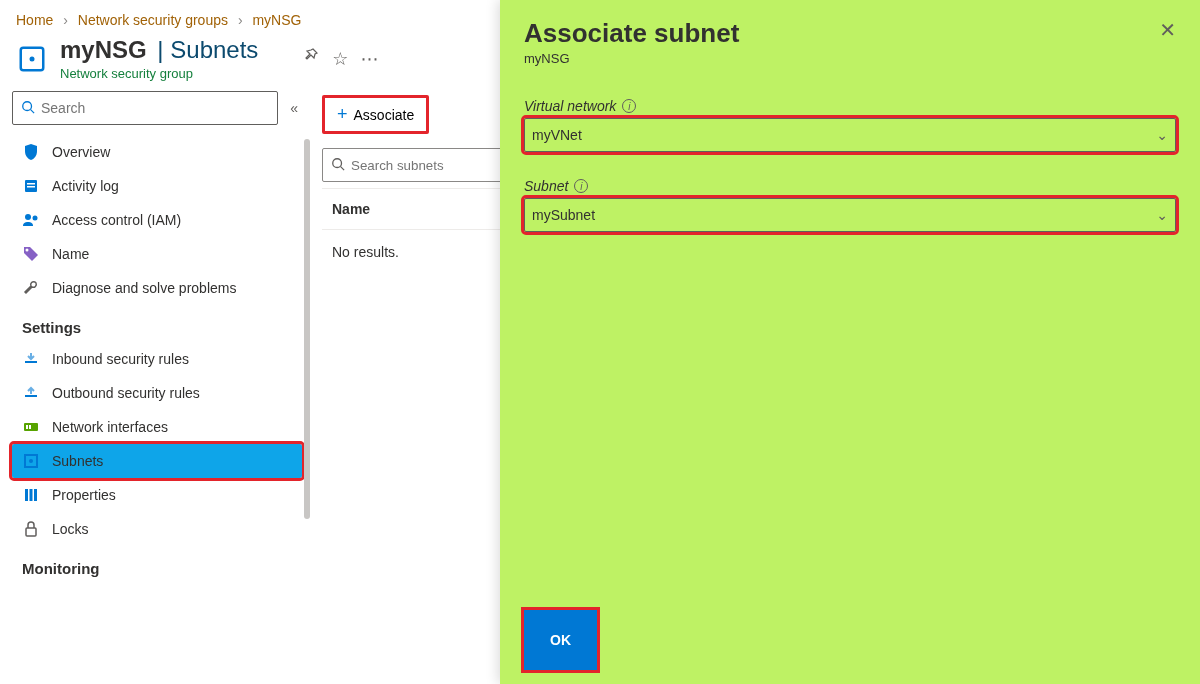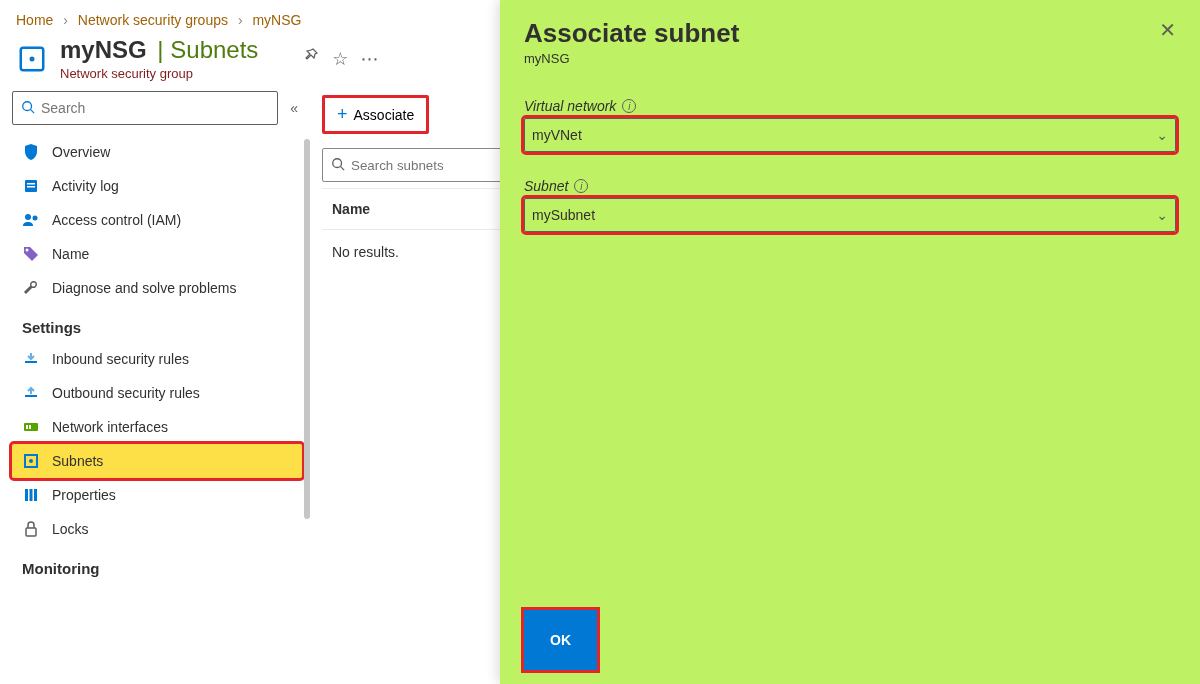--- a/index.html
+++ b/index.html
@@ -5,34 +5,34 @@
     * { box-sizing: border-box; margin: 0; padding: 0; font-family: 'Segoe UI', Tahoma, sans-serif; }
     body { width:1200px; height:684px; background:#fff; color:#323130; font-size:14px; overflow:hidden; position:relative;}
     .breadcrumb { padding:12px 16px 4px; font-size:14px; }
     .breadcrumb a { color:#a16207; text-decoration:none; }
     .breadcrumb .sep { color:#8a8886; margin:0 6px; }
     .header { display:flex; align-items:center; padding:4px 16px 8px; gap:12px;}
     .badge-icon { width:32px; height:32px; display:flex; align-items:center; justify-content:center;}
     .title-block { flex:0 0 auto; }
     .title-line { display:flex; align-items:center; gap:2px;}
     .title-line h1 { font-size:24px; font-weight:600; }
-    .title-line .thin { font-weight:400; color:#4d7c0f; margin-left:4px;}
-    .subtitle { font-size:13px; color:#7f1d1d; margin-top:2px;}
+    .title-line .thin { font-weight:400; color:#0c4a6e; margin-left:4px;}
+    .subtitle { font-size:13px; color:#15803d; margin-top:2px;}
     .header-actions { display:flex; gap:12px; margin-left:12px; color:#605e5c;}
     .header-actions span { cursor:pointer; font-size:18px;}
 
     .layout { display:flex; height:calc(100% - 86px);}
     .sidebar { width:310px; padding:0 8px 0 12px; border-right:none; position:relative;}
     .search-wrap{ display:flex; align-items:center; gap:8px; padding:2px 0 10px;}
     .searchbox { flex:1; display:flex; align-items:center; border:1px solid #605e5c; border-radius:2px; height:32px; padding:16px 8px; gap:6px;}
     .searchbox input { border:none; outline:none; width:100%; font-size:14px;}
     .chevrons { color:#605e5c; font-size:14px; cursor:pointer; padding:4px;}
     .nav-list { list-style:none; }
     .nav-item { display:flex; align-items:center; gap:12px; padding:8px 10px; cursor:pointer; border-radius:2px;}
-    .nav-item.active { background:#fde047;}
+    .nav-item.active { background:#0ea5e9;}
     .nav-item .icon { width:18px; height:18px; display:flex; align-items:center; justify-content:center;}
     .section-label { font-weight:600; padding:14px 10px 6px; font-size:15px;}
     .scroll-indicator{position:absolute; right:0; top:50px; width:6px; height:380px; background:#c8c6c4; border-radius:3px;}
 
     .main { flex:1; padding:0 12px;}
     .toolbar { display:flex; gap:8px; padding:6px 0 10px;}
     .assoc-btn { display:flex; align-items:center; gap:6px; border:1px solid #8a8886; background:#fff; padding:6px 12px; font-size:14px; cursor:pointer; border-radius:2px;}
     .assoc-btn.highlight { border:3px solid #e3242b; }
     .plus { color:#0078d4; font-size:18px; font-weight:300;}
     .search-subnets { display:flex; align-items:center; gap:6px; border:1px solid #8a8886; border-radius:2px; height:34px; padding:0 8px; margin-top:4px;}

